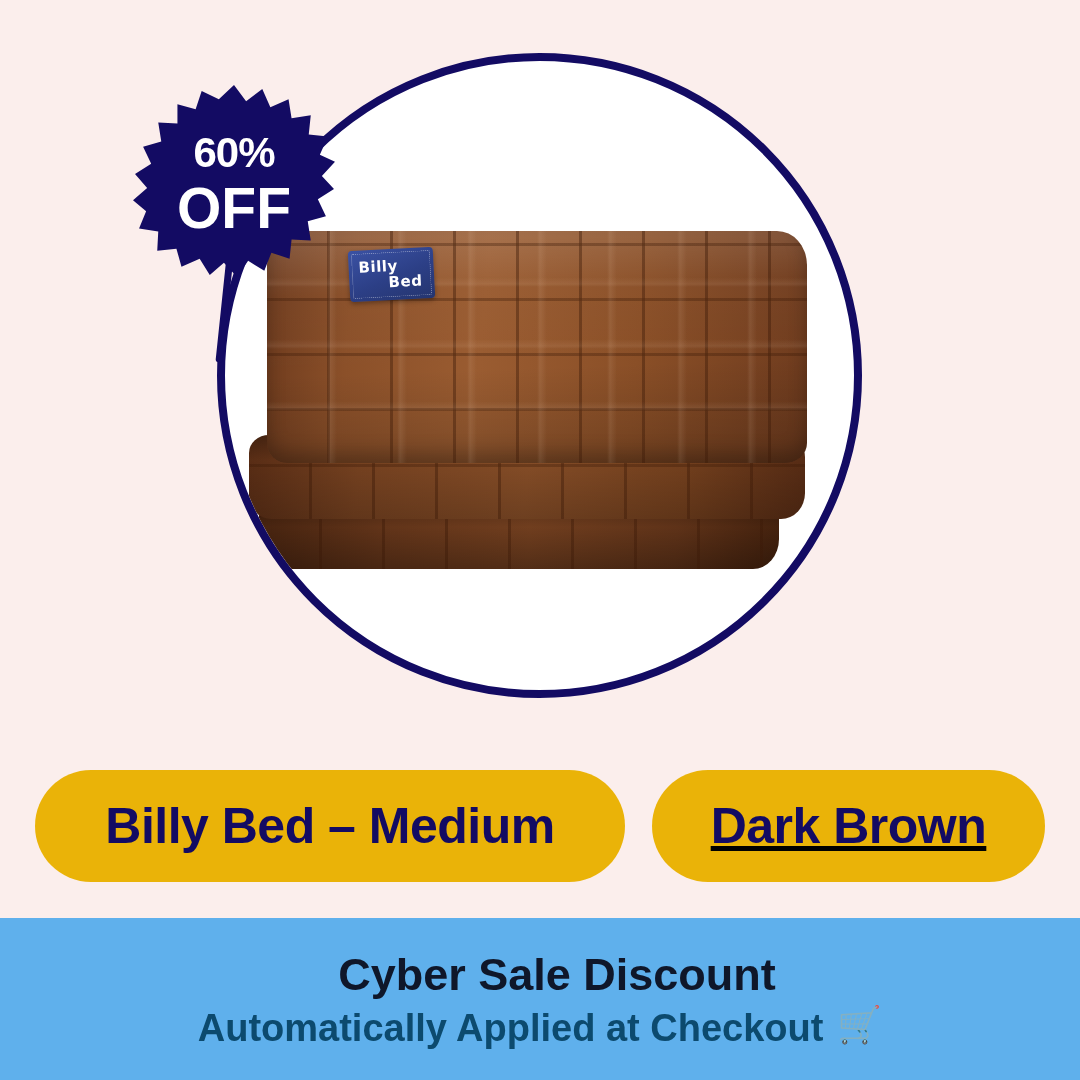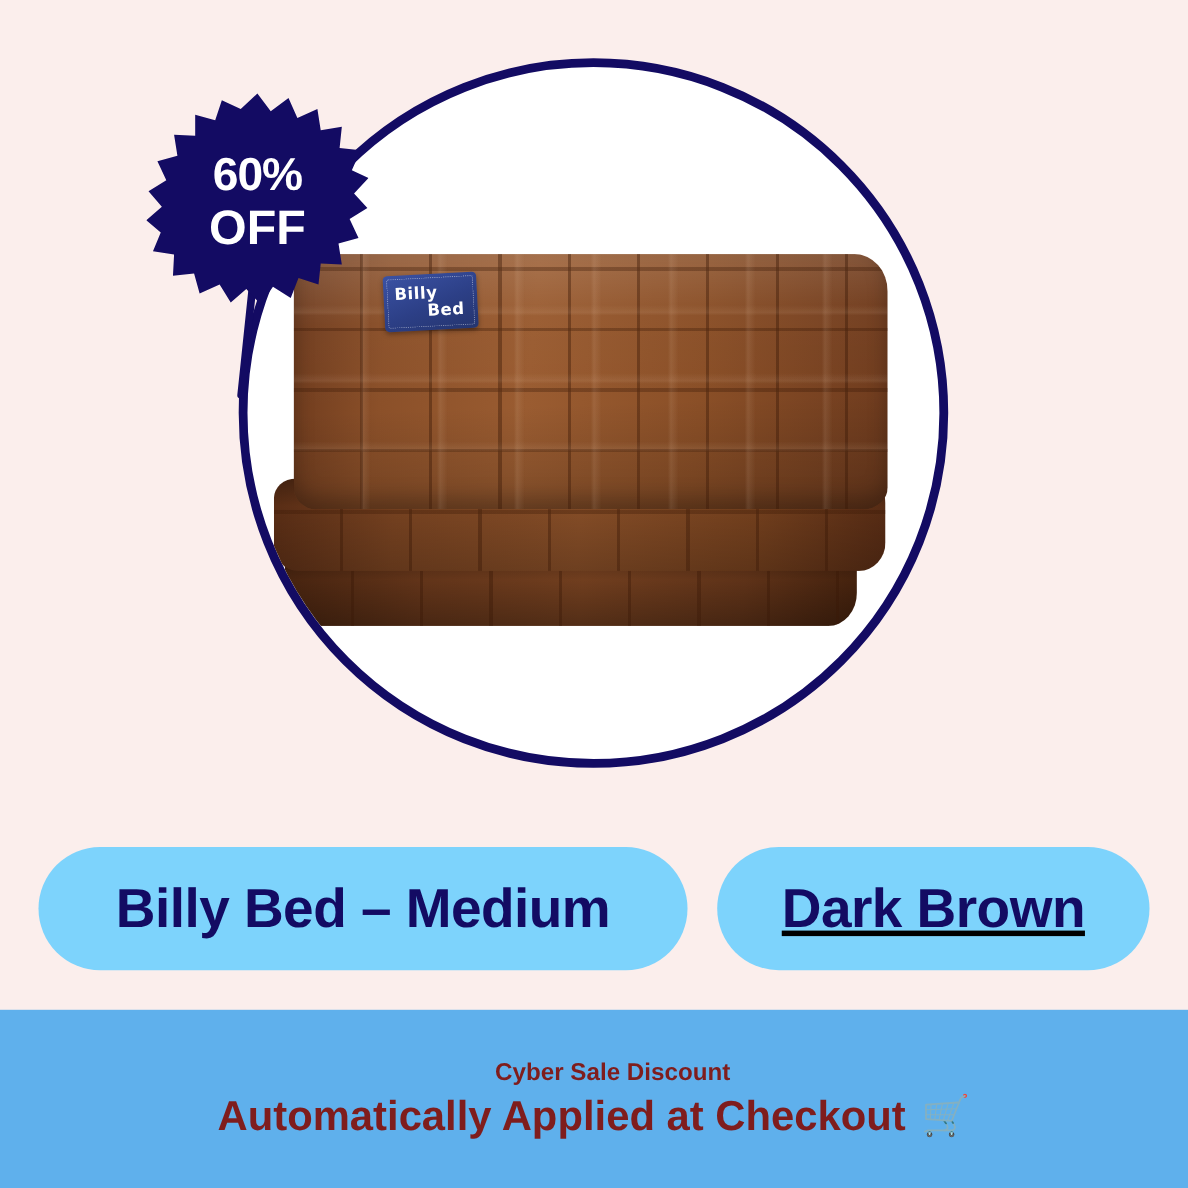--- a/index.html
+++ b/index.html
@@ -174,41 +174,41 @@
   }
   .badge-percent {
     color: #ffffff;
     font-size: 42px;
     font-weight: bold;
     line-height: 1;
     letter-spacing: -1px;
   }
   .badge-off {
     color: #ffffff;
-    font-size: 44px;
+    font-size: 57px;
     font-weight: bold;
     line-height: 1;
     letter-spacing: 0px;
   }
 
   
   .pill-row {
     position: absolute;
     left: 35px;
     top: 770px;
     width: 1010px;
     height: 112px;
     display: flex;
     align-items: center;
     gap: 27px;
   }
   .pill {
     height: 112px;
     border-radius: 56px;
-    background: #7dd3fc;
+    background: #eab308;
     display: flex;
     align-items: center;
     justify-content: center;
     padding: 0 34px;
     box-sizing: border-box;
   }
   .pill-size { width: 590px; }
   .pill-color { width: 393px; text-decoration: underline; }
   .pill-label {
     color: #130b63;
@@ -226,32 +226,31 @@
     width: 1080px;
     height: 162px;
     background: #5fb0ec;
     display: flex;
     flex-direction: column;
     align-items: center;
     justify-content: center;
     gap: 6px;
   }
   .footer-line-1 {
-    color: #7f1d1d;
-    font-size: 22px;
+    color: #0f172a;
+    font-size: 45px;
     font-weight: bold;
     letter-spacing: 0px;
     margin-left: 34px;
   }
   .footer-line-2 {
-    color: #7f1d1d;
+    color: #0c4a6e;
     font-size: 38px;
     font-weight: bold;
     display: flex;
-    align-items: center;
     gap: 14px;
     letter-spacing: 0px;
   }
   .cart-emoji {
     font-size: 36px;
     line-height: 1;
     font-family: "DejaVu Sans", sans-serif;
   }
 </style>
 </head>

